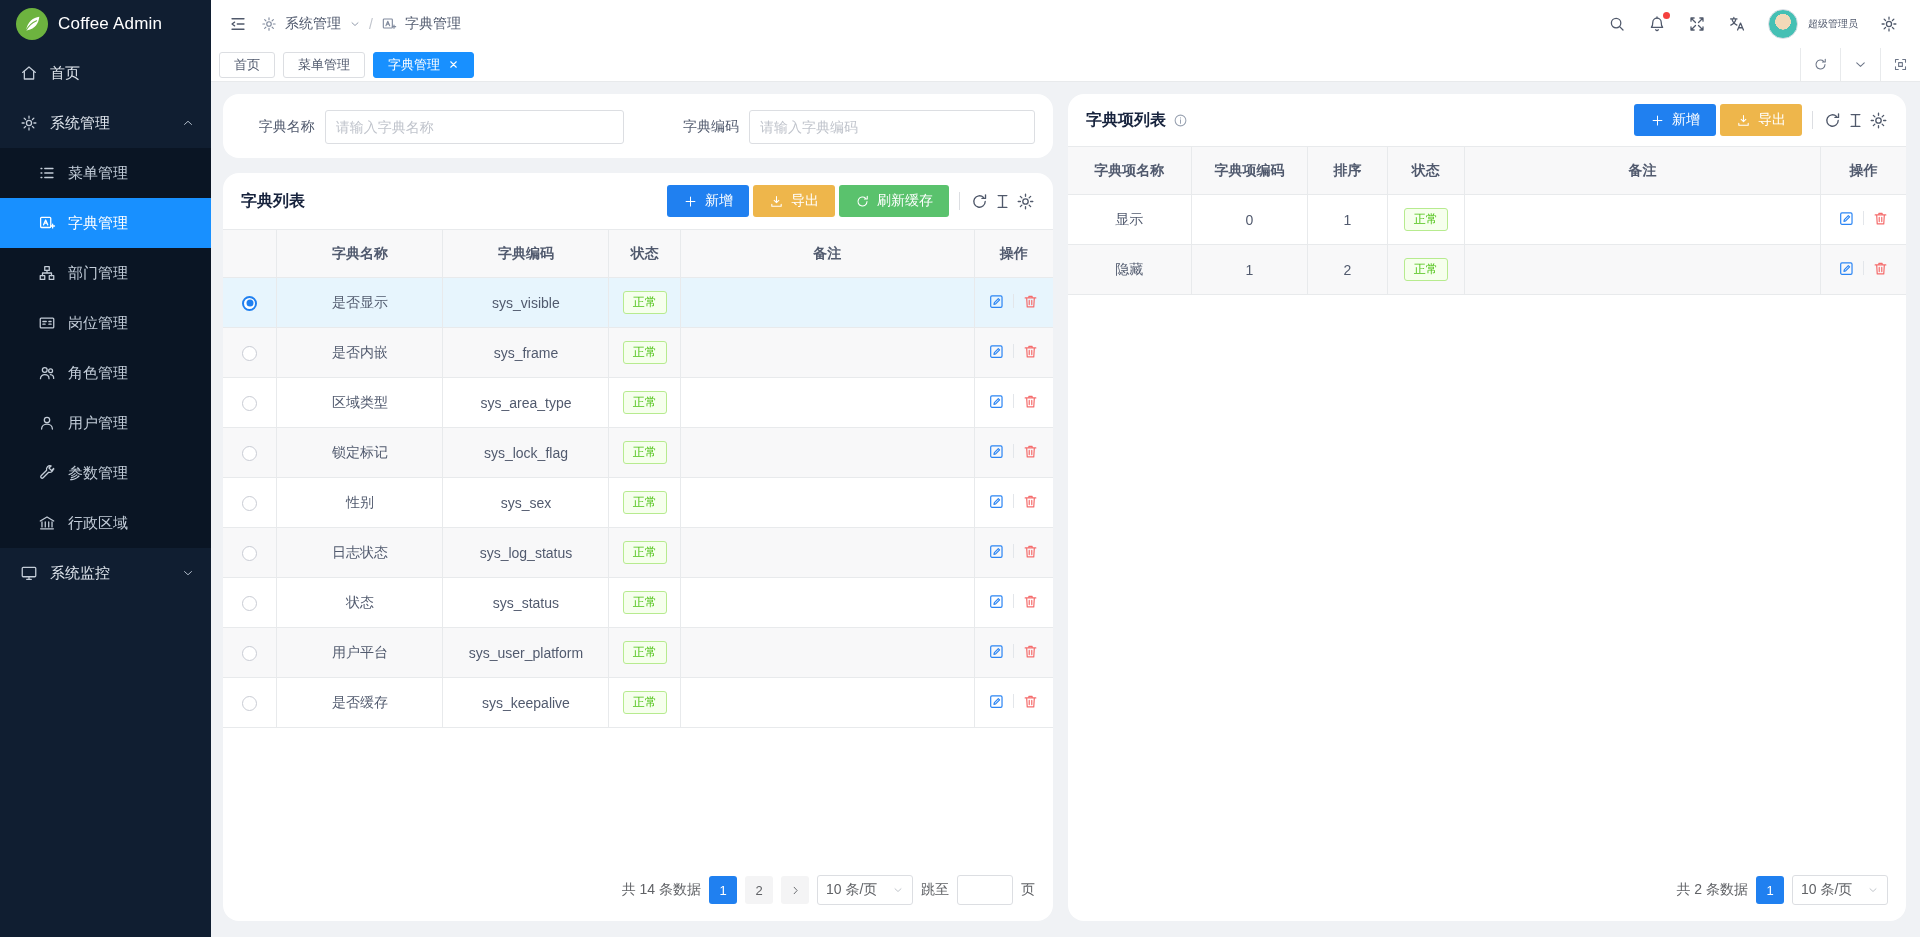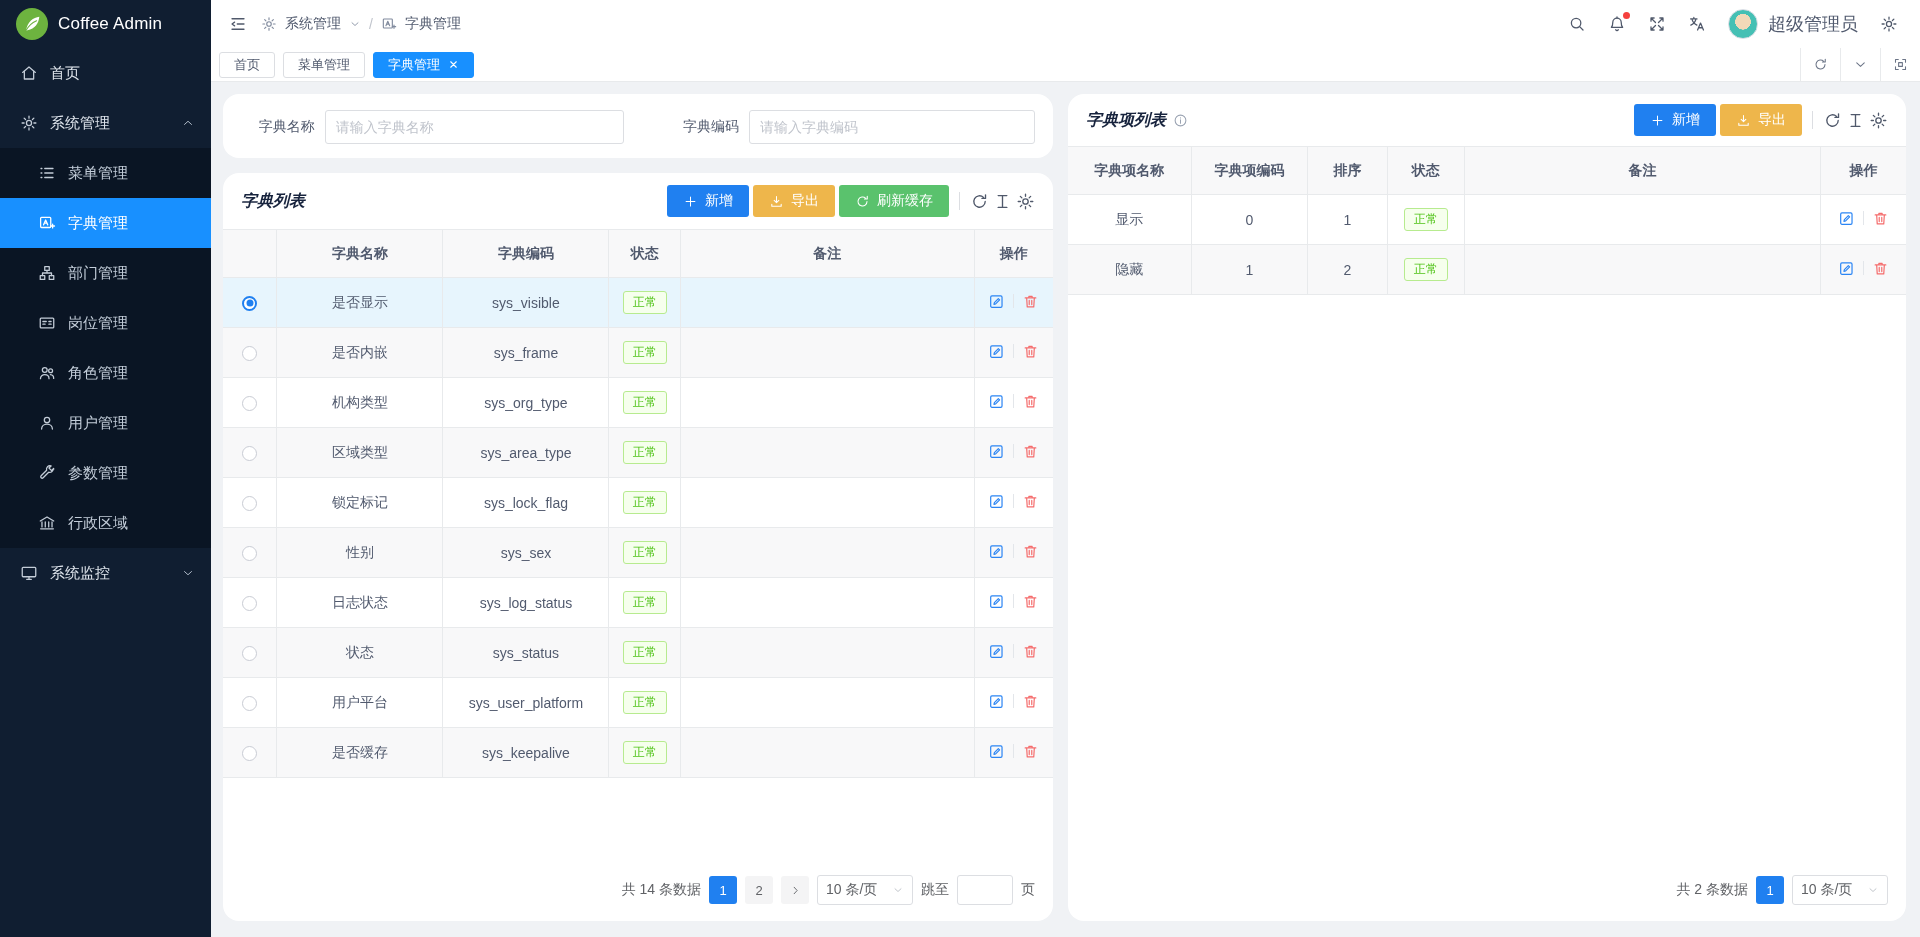--- a/index.html
+++ b/index.html
@@ -25,21 +25,21 @@
   .topbar { height:48px; background:#fff; display:flex; align-items:center; padding:0 22px 0 18px; gap:14px; }
   .topbar .ic { color:#50596b; cursor:pointer; }
   .crumb { display:flex; align-items:center; gap:8px; font-size:14px; color:#515a6e; }
   .crumb .ic { width:16px; height:16px; color:#808a9d; }
   .crumb .chev { width:12px; height:12px; }
   .crumb-sep { color:#c0c4cc; }
   .topbar-right { margin-left:auto; display:flex; align-items:center; gap:22px; }
   .bell-wrap { position:relative; display:flex; }
   .bell-dot { position:absolute; top:-3px; right:-4px; width:7px; height:7px; border-radius:50%; background:#f5413e; }
   .avatar { width:30px; height:30px; border-radius:50%; background:radial-gradient(circle at 50% 42%, #f2d9b8 0 36%, #45c0b4 37%); border:1px solid #d7dde4; cursor:pointer; }
-  .username { font-size:18px; color:#515a6e; margin-left:-12px; cursor:pointer; }
+  .username { font-size:10px; color:#515a6e; margin-left:-12px; cursor:pointer; }
 
   
   .tabbar { height:34px; background:#fff; border-bottom:1px solid #e8eaec; display:flex; align-items:stretch; padding-left:8px; }
   .tabs { display:flex; align-items:center; gap:8px; }
   .tab { height:26px; display:flex; align-items:center; gap:8px; padding:0 14px; border:1px solid #dcdee2; border-radius:3px; background:#fff; font-size:13px; color:#515a6e; cursor:pointer; }
   .tab.active { background:#1890ff; border-color:#1890ff; color:#fff; }
   .tab .tclose { width:11px; height:11px; display:none; }
   .tab.active .tclose { display:block; }
   .tabbar-right { margin-left:auto; display:flex; }
   .tabbar-btn { width:40px; display:flex; align-items:center; justify-content:center; border-left:1px solid #e8eaec; cursor:pointer; }
@@ -61,21 +61,21 @@
   .btn-row { margin-top:12px; display:flex; justify-content:flex-end; gap:10px; }
   .btn { height:32px; display:inline-flex; align-items:center; gap:7px; padding:0 15px; border-radius:3px; border:1px solid transparent; font-size:14px; cursor:pointer; font-family:inherit; }
   .btn .ic { width:15px; height:15px; }
   .btn-plain { background:#fff; border-color:#dcdee2; color:#515a6e; }
   .btn-blue { background:#2080f0; color:#fff; }
   .btn-yellow { background:#eeb64b; color:#fff; }
   .btn-green { background:#5ac26d; color:#fff; }
 
   .table-card { flex:1; display:flex; flex-direction:column; overflow:hidden; }
   .card-head { height:56px; display:flex; align-items:center; padding:0 18px; gap:10px; }
-  .card-title { font-size:16px; font-weight:bold; color:#17233d; display:flex; align-items:center; gap:7px;font-style:italic; }
+  .card-title { font-size:16px; font-weight:bold; color:#17233d; display:flex; align-items:center; gap:7px; }
   .card-title .ic { width:15px; height:15px; color:#9aa3b2; }
   .head-actions { margin-left:auto; display:flex; align-items:center; gap:4px; }
   .vdiv { width:1px; height:18px; background:#dcdee2; margin:0 6px; }
   .tool-ic { width:19px; height:19px; color:#50596b; cursor:pointer; }
 
   table.grid { width:100%; border-collapse:collapse; table-layout:fixed; font-size:14px; }
   .grid th { background:#f8f8f9; color:#515a6e; font-weight:bold; height:48px; border:1px solid #e8eaec; border-left:none; }
   .grid th:last-child { border-right:none; }
   .grid td { height:50px; text-align:center; border:1px solid #e8eaec; border-left:none; border-top:none; color:#515a6e; }
   .grid td:last-child { border-right:none; }
@@ -473,38 +473,20 @@
                   <svg class="ic op-del">
                       <use href="#i-trash"></use>
                     </svg>
                 </span>
               </td>
             </tr>
               <tr>
               <td><span class="radio"></span></td>
               <td>是否内嵌</td>
               <td>sys_frame</td>
-              <td><span class="tag">正常</span></td>
-              <td></td>
-              <td>
-                <span class="op-wrap">
-                  <svg class="ic op-edit">
-                      <use href="#i-edit"></use>
-                    </svg>
-                  <span class="op-sep"></span>
-                  <svg class="ic op-del">
-                      <use href="#i-trash"></use>
-                    </svg>
-                </span>
-              </td>
-            </tr>
-              <tr>
-              <td><span class="radio"></span></td>
-              <td>机构类型</td>
-              <td>sys_org_type</td>
               <td><span class="tag">正常</span></td>
               <td></td>
               <td>
                 <span class="op-wrap">
                   <svg class="ic op-edit">
                       <use href="#i-edit"></use>
                     </svg>
                   <span class="op-sep"></span>
                   <svg class="ic op-del">
                       <use href="#i-trash"></use>

